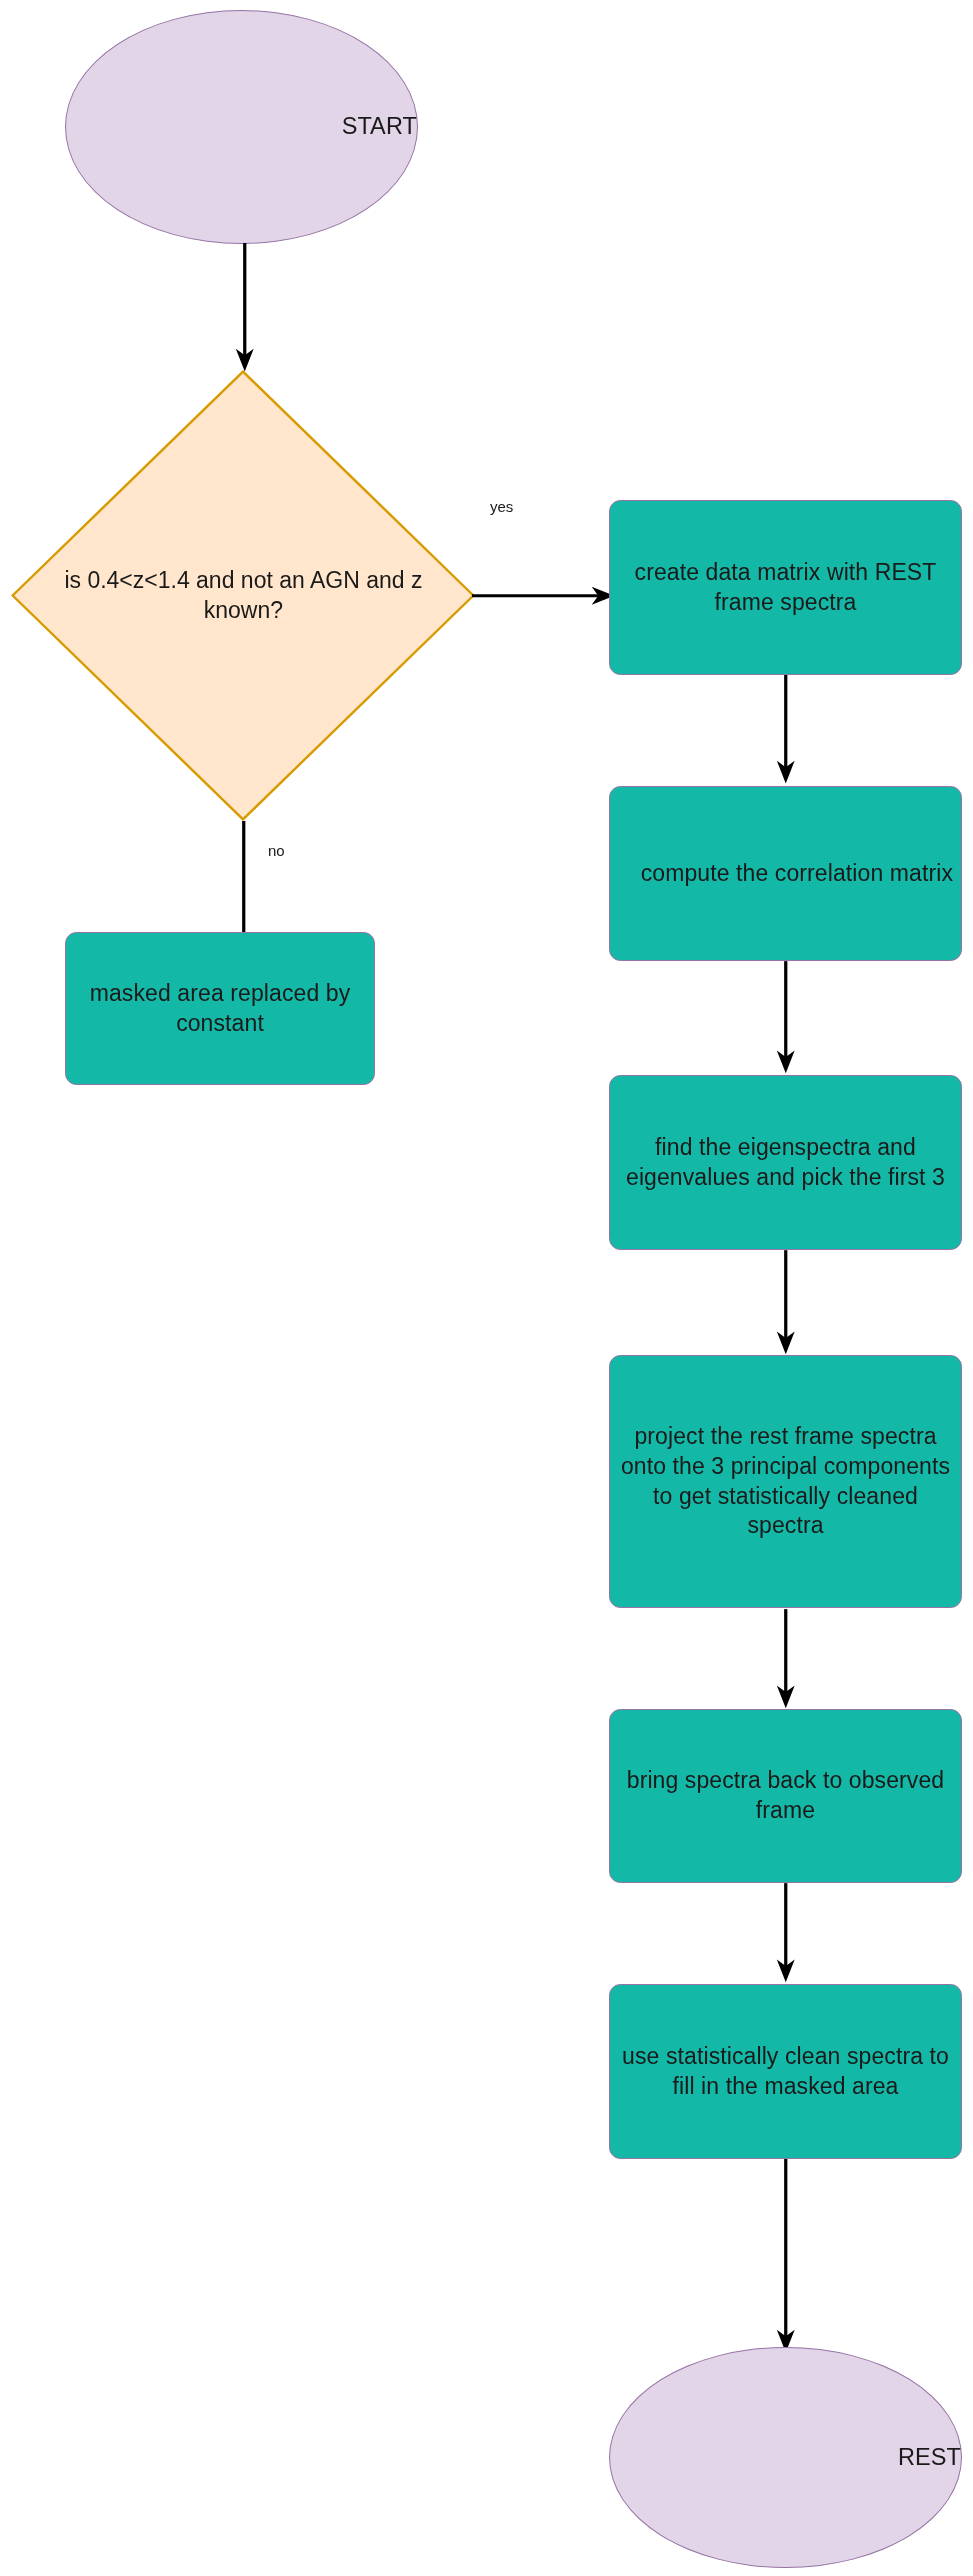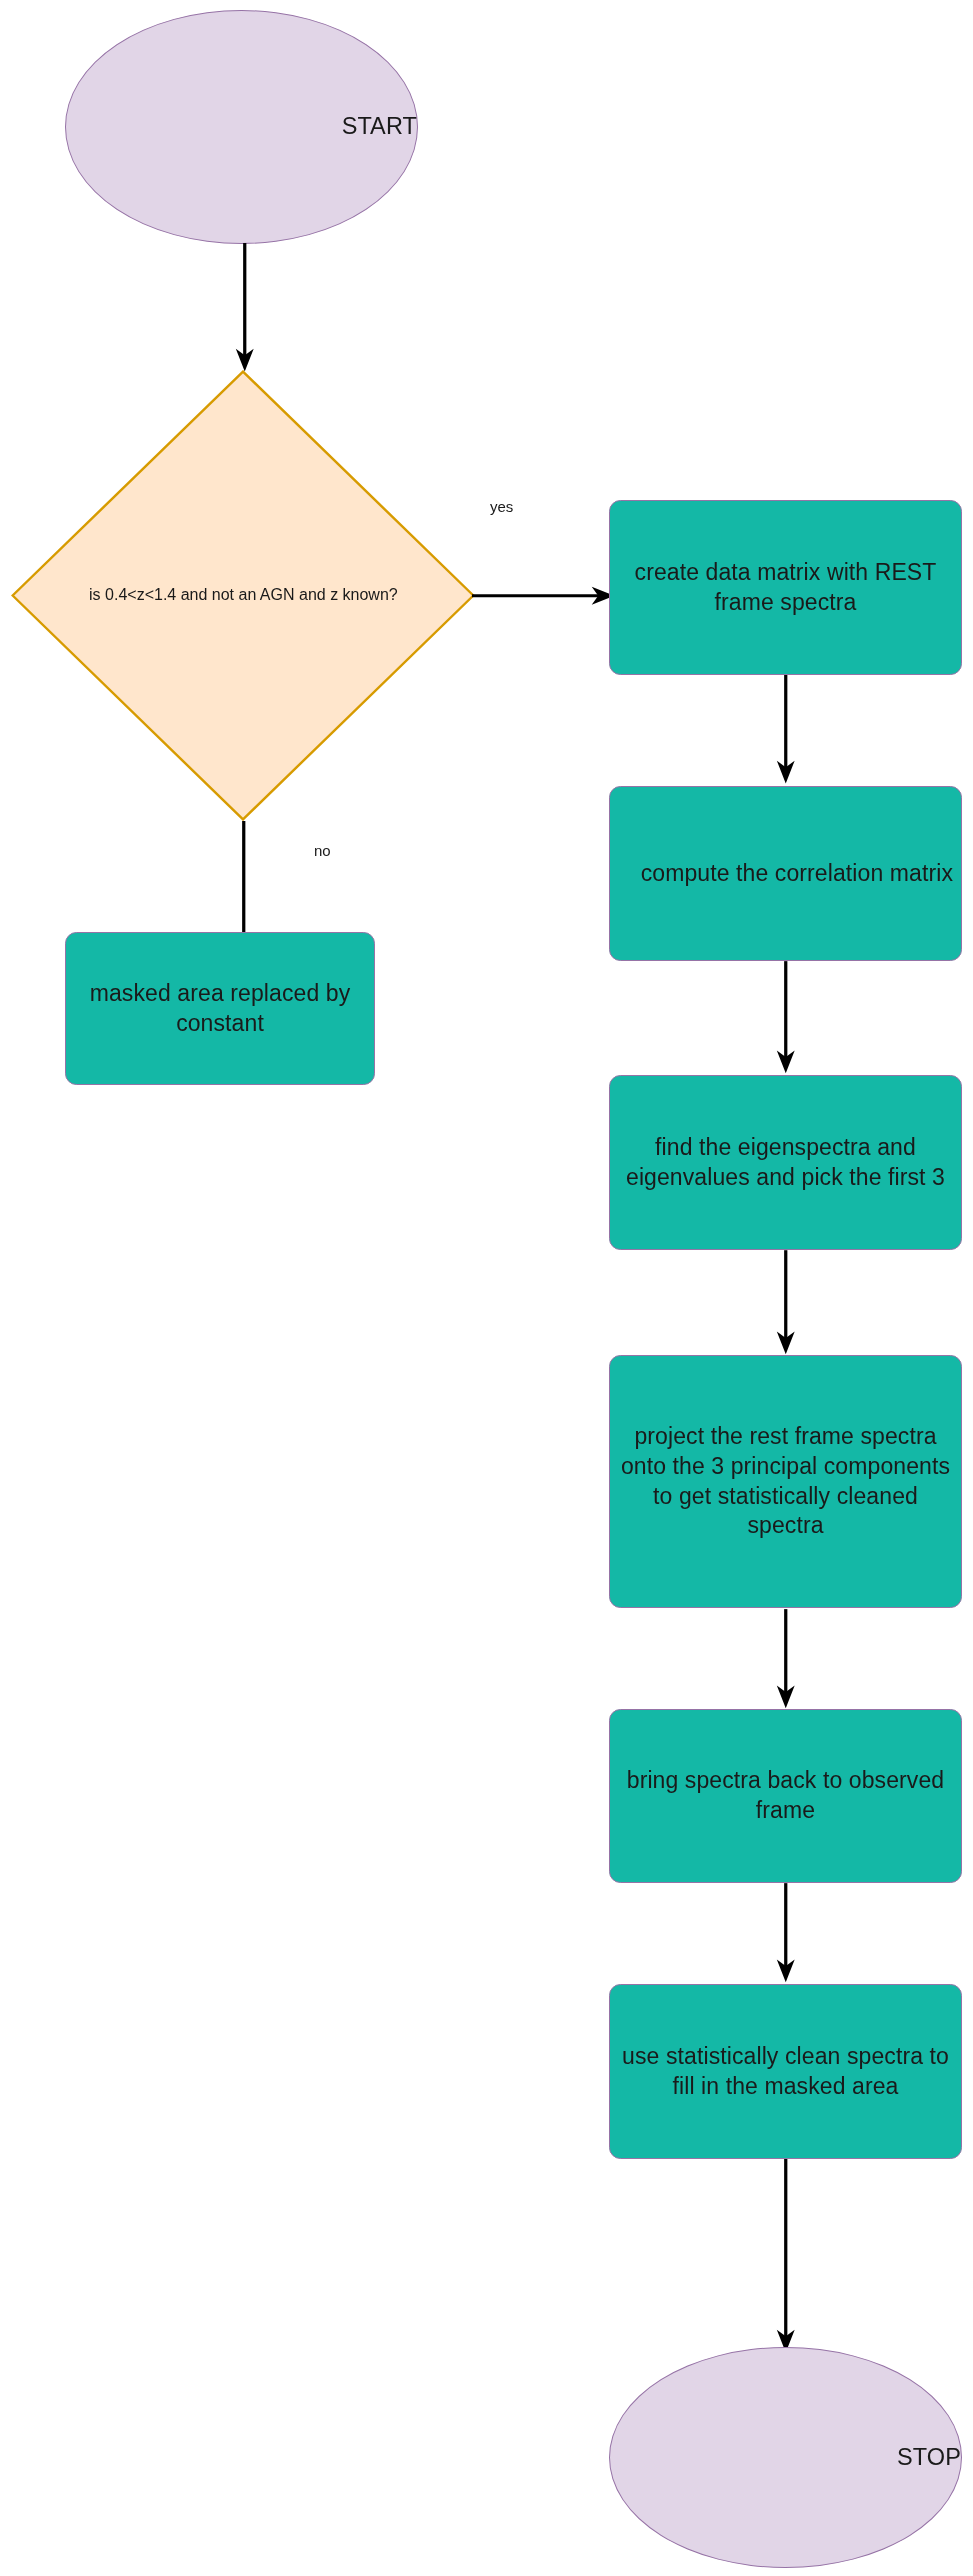--- a/index.html
+++ b/index.html
@@ -49,21 +49,21 @@
     inset: 0;
   }
   .decision-label {
     position: absolute;
     inset: 0;
     display: flex;
     align-items: center;
     justify-content: center;
     text-align: center;
     color: #1a1a1a;
-    font-size: 16px;
+    font-size: 23px;
     line-height: 1.30;
     padding: 0 49px;
     box-sizing: border-box;
   }
   .edge-label {
     position: absolute;
     color: #1a1a1a;
     font-size: 15px;
     white-space: nowrap;
   }
@@ -100,21 +100,21 @@
 
   <div class="edge-label" style="left:490px; top:498px;">yes</div>
 
   <div class="conn" style="left:472px; top:586px; width:144px; height:19.5px;">
     <svg width="144" height="19.5" viewBox="0 0 178 24">
       <line x1="0" y1="12" x2="160" y2="12" stroke="#000000" stroke-width="4"></line>
       <polygon points="176,12 148,1 156,12 148,23" fill="#000000"></polygon>
     </svg>
   </div>
 
-  <div class="edge-label" style="left:268px; top:842px;margin-left:46px;">no</div>
+  <div class="edge-label" style="left:268px; top:842px;">no</div>
 
   <div class="conn" style="left:234px; top:821px; width:19.5px; height:143px;">
     <svg width="19.5" height="143" viewBox="0 0 24 176">
       <line x1="12" y1="0" x2="12" y2="158" stroke="#000000" stroke-width="4"></line>
       <polygon points="12,174 1,146 12,154 23,146" fill="#000000"></polygon>
     </svg>
   </div>
 
   <div class="node process" style="left:65px; top:932px; width:310px; height:153px;">
     <span>masked area replaced by constant</span>
@@ -180,17 +180,17 @@
   </div>
 
   <div class="conn" style="left:776px; top:2159px; width:19.5px; height:195px;">
     <svg width="19.5" height="195" viewBox="0 0 24 240">
       <line x1="12" y1="0" x2="12" y2="222" stroke="#000000" stroke-width="4"></line>
       <polygon points="12,238 1,210 12,218 23,210" fill="#000000"></polygon>
     </svg>
   </div>
 
   <div class="node terminator" style="left:609px; top:2347px; width:353px; height:221px;">
-    <span>STOP</span>
+    <span>REST</span>
   </div>
 
 </div>
 
 
 </body></html>

